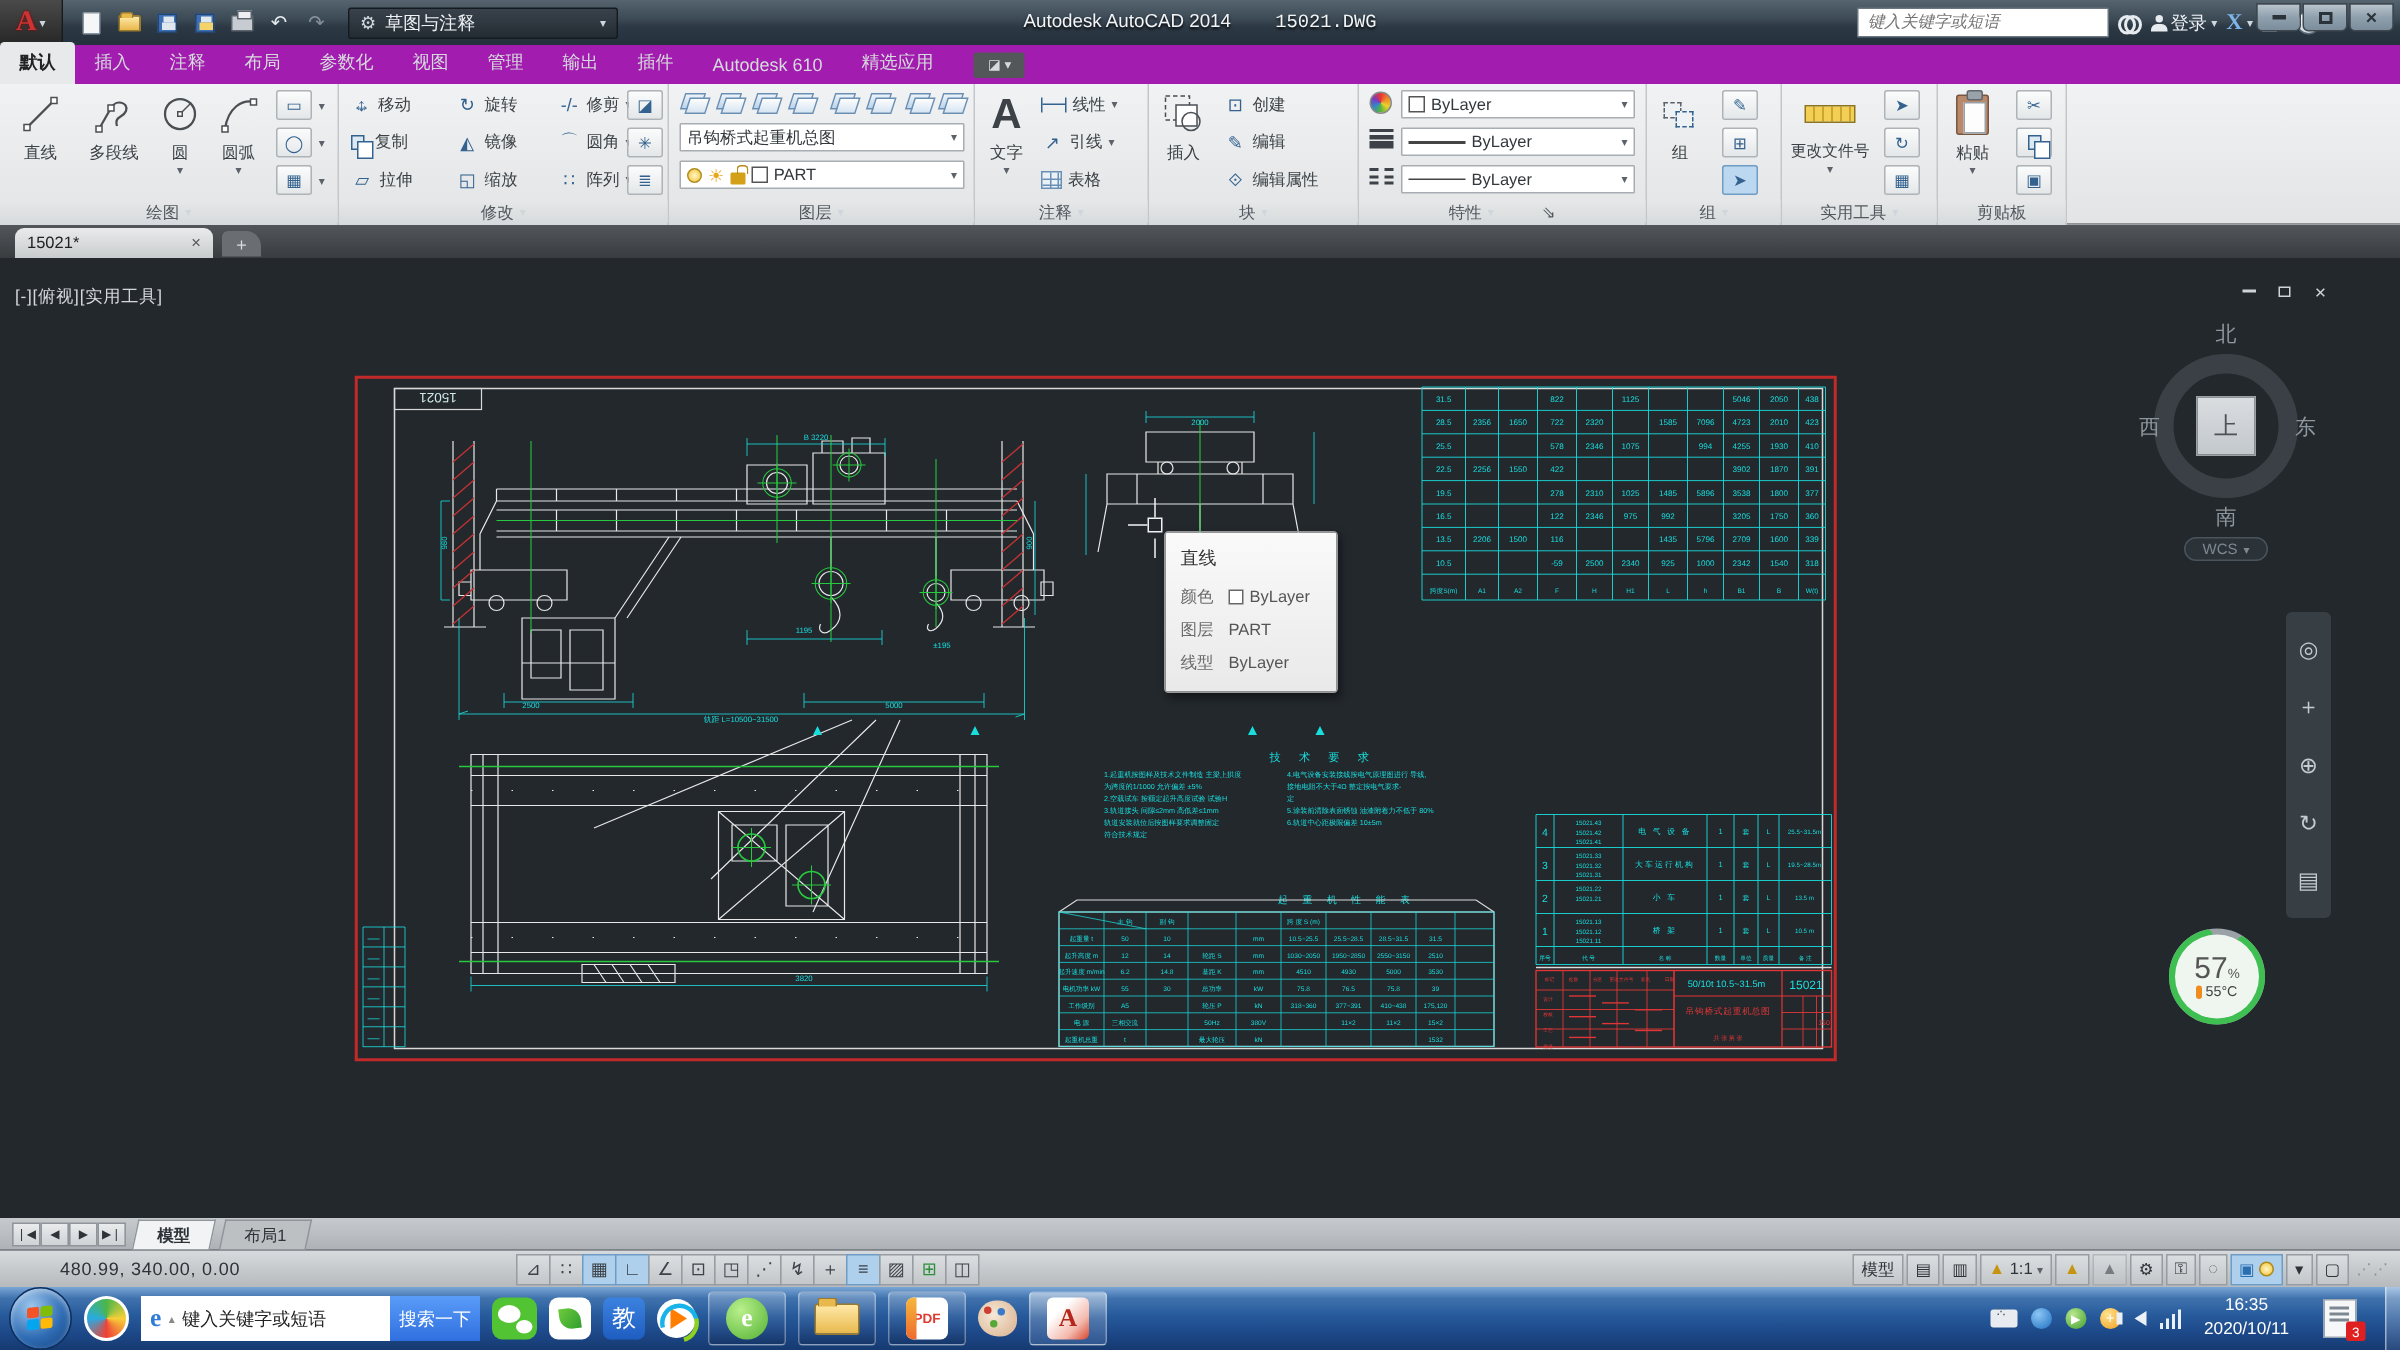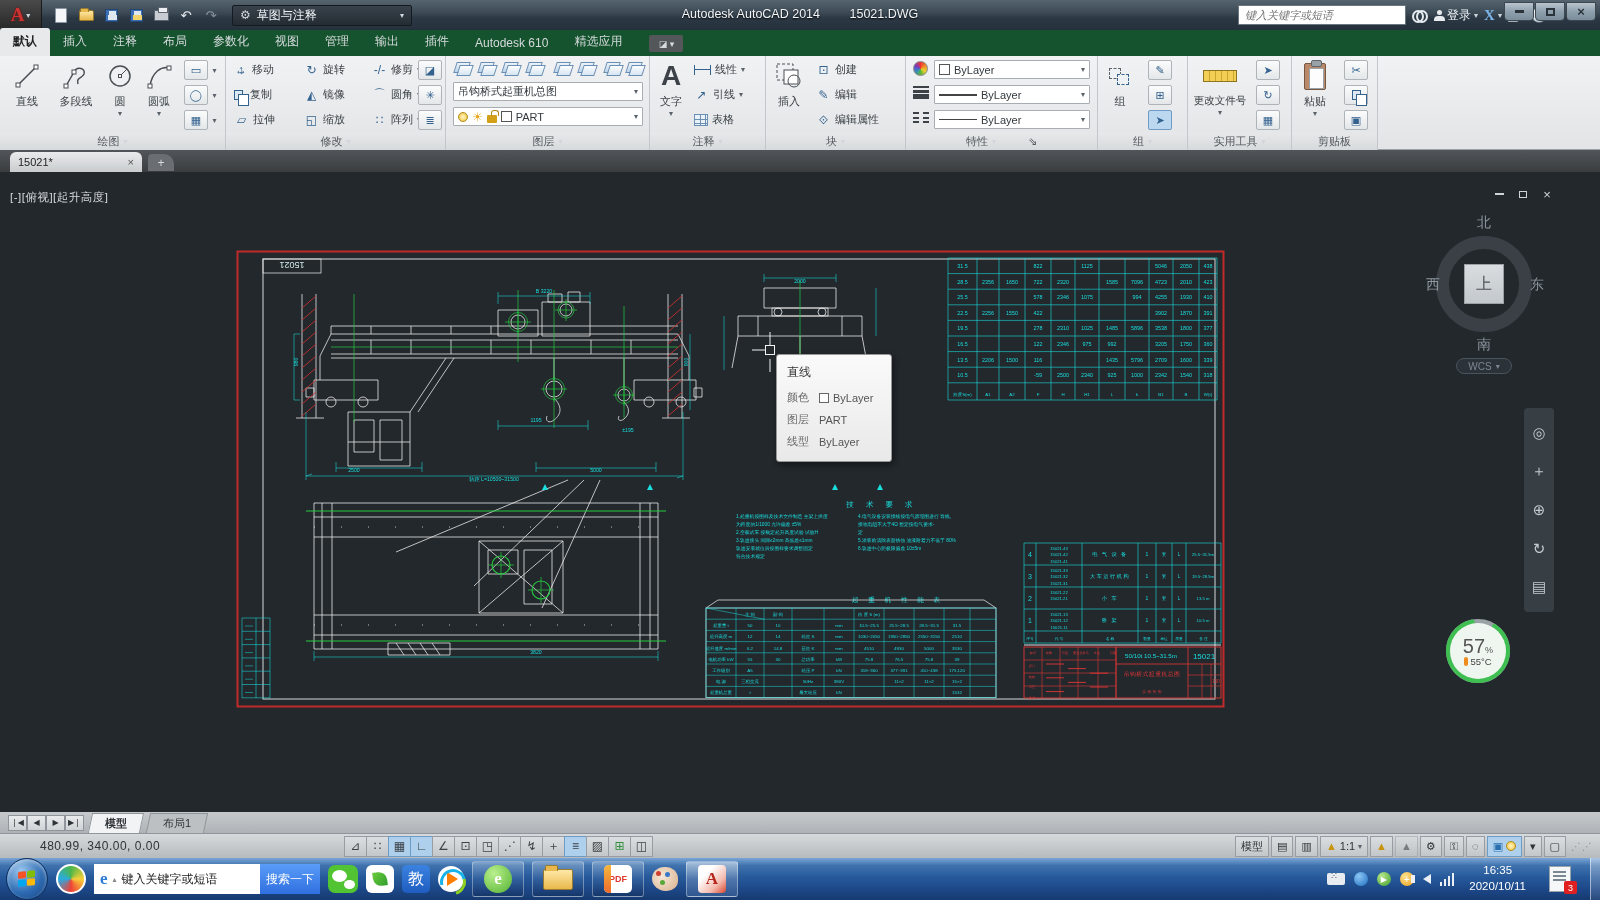--- a/index.html
+++ b/index.html
@@ -23,21 +23,21 @@
   .i-disk::before{content:"";position:absolute;top:1px;left:3px;width:7px;height:4px;background:#dfe7ef;}
   .i-disk::after{content:"";position:absolute;bottom:1px;left:2px;width:9px;height:5px;background:#dfe7ef;}
   .i-disk.pen::after{background:#f3d36a;}
   .i-printer{width:15px;height:11px;background:#c7ccd2;border:1px solid #5c656e;position:relative;border-radius:1px;}
   .i-printer::before{content:"";position:absolute;top:-4px;left:3px;width:8px;height:4px;background:#eceef1;border:1px solid #5c656e;}
   #wsbox{display:flex;align-items:center;gap:6px;background:linear-gradient(#39424b,#242c33);
     border:1px solid #141a1f;border-radius:2px;height:21px;padding:0 7px;margin-left:12px;min-width:180px;cursor:pointer;}
   #wsbox .gear{color:#cfd6dc;font-size:12px;}
   #wsbox .lbl{flex:1;color:#eef2f6;}
   .tb-title{position:absolute;left:0;right:0;top:7px;text-align:center;pointer-events:none;color:#f2f5f8;text-shadow:0 1px 2px #000;font-size:12.5px;}
-  .tb-title .doc{margin-left:26px;}
+  .tb-title .doc{margin-left:26px;font-family:Liberation Mono, monospace;}
   #infocenter{position:absolute;right:46px;top:3px;display:flex;align-items:center;gap:6px;height:24px;}
   #ic-search{width:168px;height:20px;border:1px solid #6b7780;background:#fff;color:#8a9097;
     font-style:italic;font-size:11px;padding:0 6px;border-radius:1px;}
   .binoc{position:relative;width:16px;height:12px;cursor:pointer;}
   .binoc::before,.binoc::after{content:"";position:absolute;top:1px;width:8px;height:9px;border:2px solid #e7ebef;border-radius:50%;}
   .binoc::before{left:0;} .binoc::after{right:0;}
   .person{width:10px;height:10px;position:relative;display:inline-block;}
   .person::before{content:"";position:absolute;top:0;left:3px;width:5px;height:5px;background:#e7ebef;border-radius:50%;}
   .person::after{content:"";position:absolute;bottom:-1px;left:0;width:11px;height:5px;background:#e7ebef;border-radius:4px 4px 0 0;}
   .ic-item{display:flex;align-items:center;gap:3px;cursor:pointer;color:#eef2f6;}
@@ -45,21 +45,21 @@
   .alogo{color:#c9d2da;font-size:13px;}
   .helpq{width:16px;height:16px;border-radius:50%;background:linear-gradient(#fdfefe,#cfd8df);color:#1f5f9e;
     font-weight:bold;font-size:11px;display:flex;align-items:center;justify-content:center;border:1px solid #5c6a75;}
   #winbtns{position:absolute;right:4px;top:2px;display:flex;}
   .wb{width:30px;height:19px;margin-left:1px;background:linear-gradient(#b9c4cd,#8fa0ad 50%,#7b8d9b);
     border:1px solid #3c474f;border-radius:0 0 4px 4px;display:flex;align-items:center;justify-content:center;cursor:pointer;}
   .wb .bar{width:9px;height:3px;background:#2a333a;}
   .wb .box{width:9px;height:8px;border:2px solid #2a333a;}
   .wb .x{color:#2a333a;font-weight:bold;font-size:13px;line-height:1;}
   
-  #ribtabs{position:absolute;top:30px;left:0;width:1600px;height:26px;background:#14532d;display:flex;align-items:flex-end;color:#d6dadd;font-size:12px;}
+  #ribtabs{position:absolute;top:30px;left:0;width:1600px;height:26px;background:#a21caf;display:flex;align-items:flex-end;color:#d6dadd;font-size:12px;}
   .rtab{padding:5px 13px 6px;cursor:pointer;}
   .rtab.active{background:#e7e9ea;color:#222;border-radius:3px 3px 0 0;font-weight:bold;}
   .rtab-ovf{margin-left:14px;margin-bottom:4px;width:34px;height:17px;background:#53575a;border-radius:2px;
     display:flex;align-items:center;justify-content:center;gap:3px;font-size:9px;color:#d6dadd;cursor:pointer;}
   
   #ribbon{position:absolute;top:56px;left:0;width:1600px;height:94px;background:linear-gradient(#f1f2f3,#e2e4e6);
     display:flex;border-bottom:1px solid #9aa0a5;}
   .panel{height:94px;border-right:1px solid #c3c7ca;position:relative;flex:0 0 auto;}
   .ptitle{position:absolute;bottom:0;left:0;right:0;height:17px;display:flex;align-items:center;justify-content:center;gap:4px;
     font-size:11px;color:#53585e;background:linear-gradient(#e6e8e9,#d7dadc);cursor:pointer;}
@@ -609,21 +609,21 @@
 
   <div id="filetabs">
     <div id="ftab">
       <span>15021*</span>
       <span class="fx">×</span>
     </div>
     <div id="ftab-new">+</div>
   </div>
 
   <div id="viewport">
-    <div id="vplabel">[-][俯视][起升高度]</div>
+    <div id="vplabel">[-][俯视][实用工具]</div>
     <div id="docbtns">
       <span class="db">
           <span class="bar"></span>
         </span>
       <span class="db">
           <span class="box"></span>
         </span>
       <span class="db" style="font-size:13px">×</span>
     </div>
 

